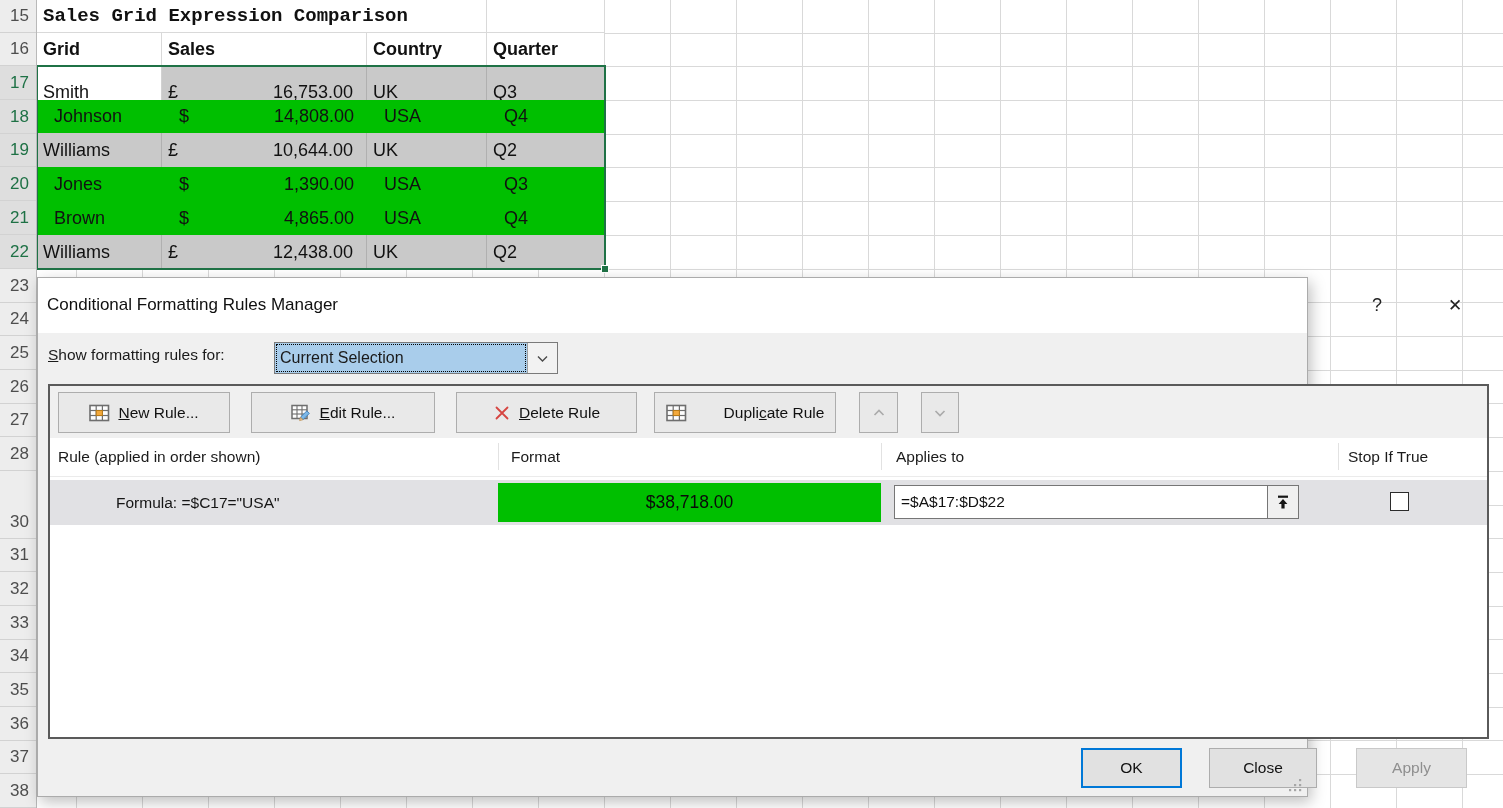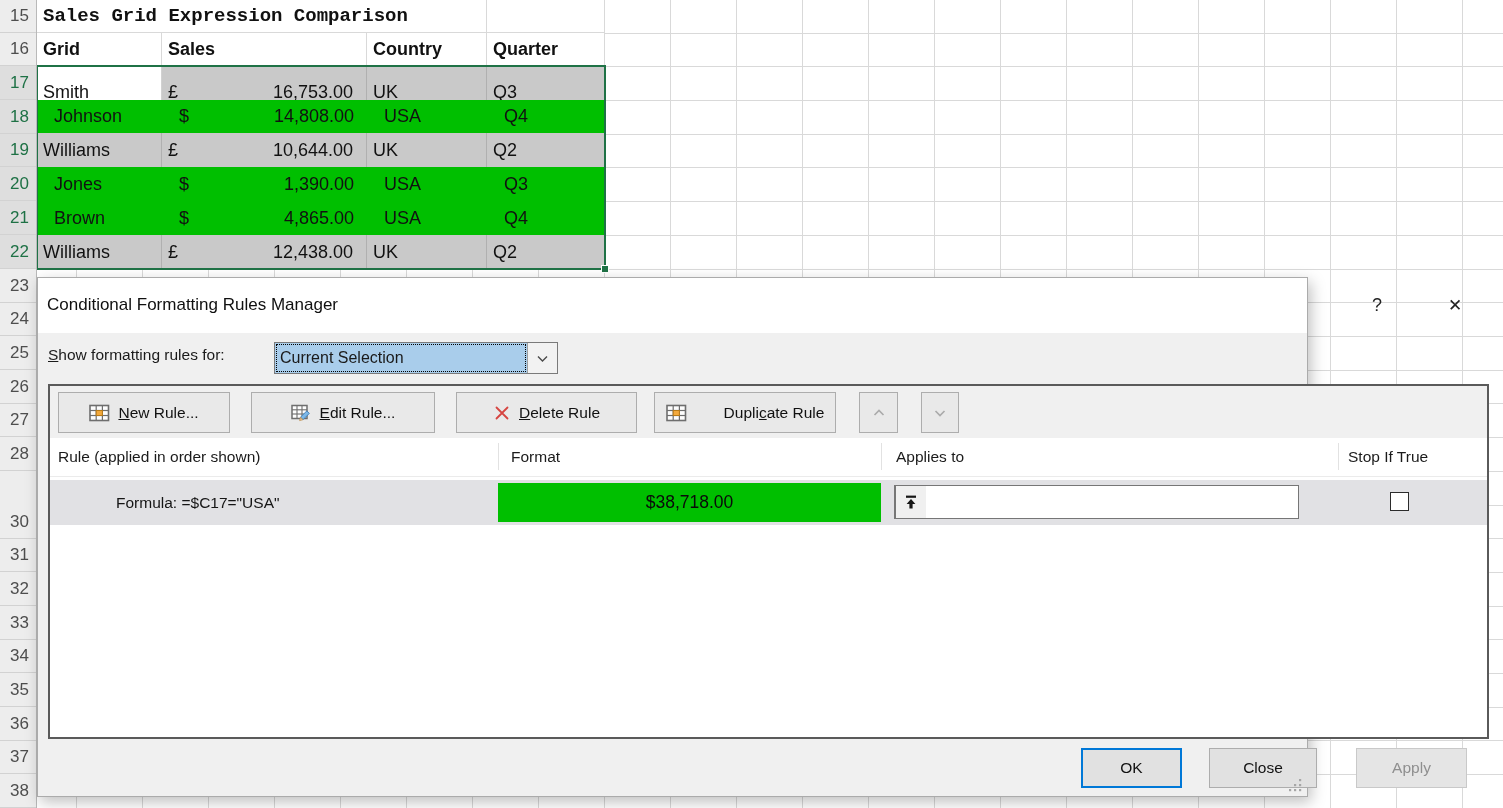--- a/index.html
+++ b/index.html
@@ -289,20 +289,21 @@
       <div class="lh lh-stop">Stop If True</div>
       <div class="lh-sep sep1"></div>
       <div class="lh-sep sep2"></div>
       <div class="lh-sep sep3"></div>
     </div>
 
     <div class="rule-row">
       <div class="rule-text">Formula: =$C17="USA"</div>
       <div class="format-preview">$38,718.00</div>
       <div class="applies-field">
+        <input class="applies-input" type="text" value="=$A$17:$D$22" style="">
         <div class="collapse-btn">
           <span class="icon">
             <svg width="14" height="16" viewBox="0 0 14 16">
                 <rect x="2" y="1.6" width="10" height="2.2" fill="#161616"></rect>
                 <path d="M7 5 L11.4 10 H8.6 V14.6 H5.4 V10 H2.6 Z" fill="#161616"></path>
               </svg>
           </span>
         </div>
       </div>
       <div class="stop-checkbox"></div>

